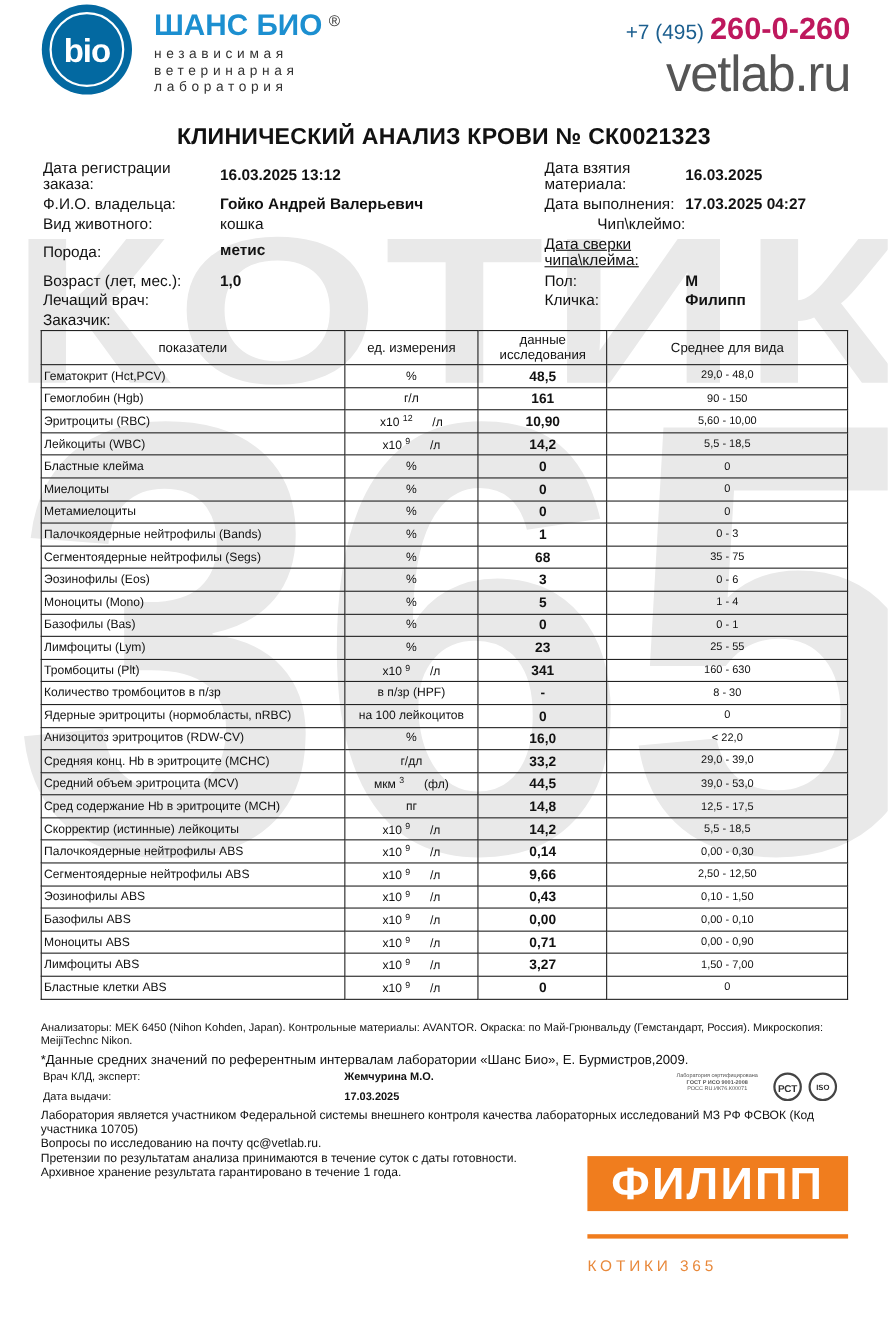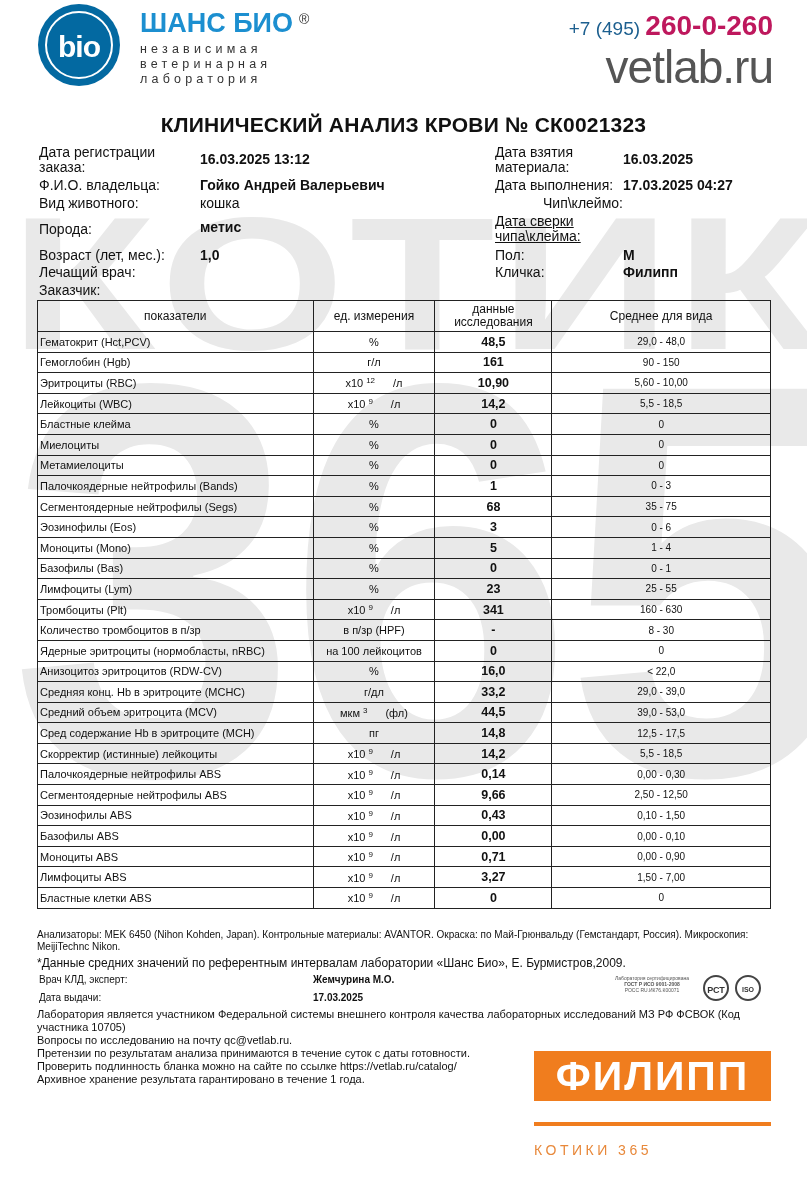--- a/index.html
+++ b/index.html
@@ -299,20 +299,19 @@
     <div style="font-weight:bold;">ГОСТ Р ИСО 9001-2008</div>
     <div>РОСС RU.ИК76.К00071</div>
   </div>
   <div class="cert-icon" style="left:703px;">РСТ</div>
   <div class="cert-icon" style="left:735px; font-size:7px;">ISO</div>
 
   <div class="notes">
     <div>Лаборатория  является участником Федеральной системы внешнего контроля качества лабораторных исследований МЗ РФ ФСВОК (Код участника 10705)</div>
     <div>Вопросы по исследованию  на почту qc@vetlab.ru.</div>
     <div>Претензии по результатам анализа принимаются в течение суток с даты готовности.</div>
-    <div>Проверить подлинность бланка можно на сайте по ссылке https://vetlab.ru/catalog/</div>
     <div>Архивное хранение результата гарантировано в течение 1 года.</div>
   </div>
 
   <div class="badge">ФИЛИПП</div>
   <div class="badge-line"></div>
   <div class="badge-sub">КОТИКИ 365</div>
 </div>
 
 </body></html>

